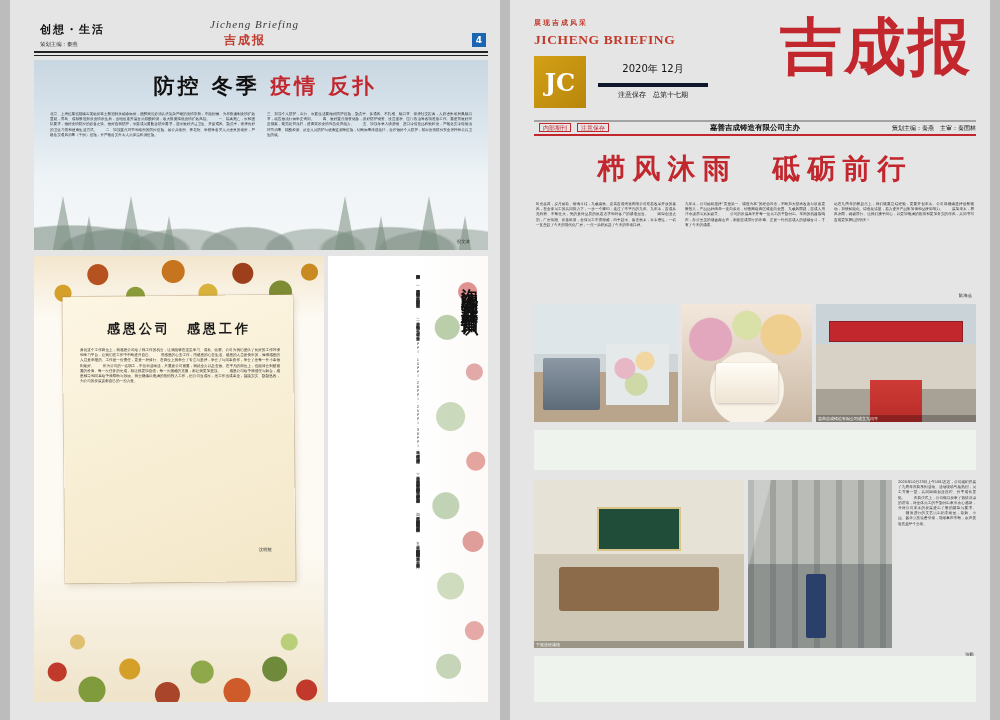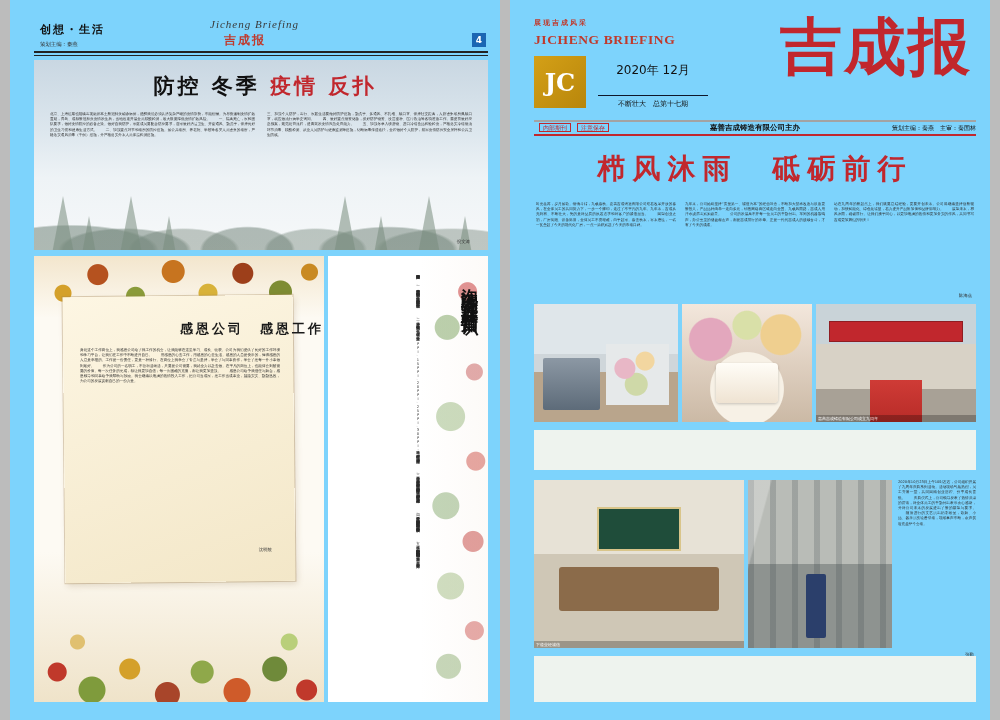--- a/index.html
+++ b/index.html
@@ -4,21 +4,21 @@
 <style>
   * { box-sizing: border-box; }
   html, body { margin:0; padding:0; }
   body {
     width:1000px; height:720px; overflow:hidden;
     background:#bcbcbc;
     font-family:"DejaVu Sans", sans-serif;
   }
   .spread { position:relative; width:1000px; height:720px; display:flex; }
   .page {
-    position:relative; background:#7dd3fc; overflow:hidden;
+    position:relative; background:#e5e5e5; overflow:hidden;
   }
   .page-left { width:490px; height:720px; margin-left:10px; }
   .page-right { width:480px; height:720px; margin-left:10px; }
   .vtext { writing-mode:vertical-rl; text-orientation:upright; }
   .tiny { font-size:3.6px; line-height:1.45; color:#2b2b2b; text-align:justify; }
 
   
   .l-head { position:absolute; left:0; top:0; width:490px; height:52px; }
   .l-head .kicker { position:absolute; left:30px; top:22px; font-size:11px; letter-spacing:2px; color:#111; font-weight:bold; }
   .l-head .editor { position:absolute; left:30px; top:41px; font-size:5.4px; color:#333; }
@@ -84,21 +84,21 @@
       radial-gradient(circle at 15% 60%, #e0c070 0 7px, transparent 8px),
       radial-gradient(circle at 88% 60%, #b9cf7a 0 8px, transparent 9px),
       linear-gradient(to top, #efe3c9, rgba(253,250,243,0));
   }
   .art2-paper {
     position:absolute; left:30px; right:30px; top:40px; bottom:120px;
     background:linear-gradient(160deg,#fdf6e3,#f3e7c8);
     box-shadow:0 0 0 1px rgba(160,130,80,.35), 2px 3px 6px rgba(120,90,40,.18);
     transform:rotate(-0.6deg);
   }
-  .art2-title { position:absolute; left:0; right:0; top:64px; text-align:right; font-size:13px; font-weight:bold; letter-spacing:3px; color:#1a1a1a; }
+  .art2-title { position:absolute; left:0; right:0; top:64px; text-align:center; font-size:13px; font-weight:bold; letter-spacing:3px; color:#1a1a1a; }
   .art2-body { position:absolute; left:46px; right:44px; top:92px; height:210px; }
   .art2-sig { position:absolute; right:52px; bottom:150px; font-size:4.4px; color:#333; }
 
   
   .art3 { position:absolute; left:318px; top:256px; width:160px; height:446px; overflow:hidden; background:#fff; }
   .wc {
     position:absolute; left:92px; top:0; width:68px; bottom:0;
     background:
       radial-gradient(circle at 70% 8%, rgba(200,60,60,.55) 0 9px, transparent 10px),
       radial-gradient(circle at 40% 16%, rgba(120,160,90,.5) 0 12px, transparent 13px),
@@ -124,21 +124,21 @@
   .r-ribbon { position:absolute; left:24px; top:18px; font-size:7px; color:#c0392b; letter-spacing:2px; font-weight:bold; }
   .r-en { position:absolute; left:24px; top:32px; font-size:13.5px; font-weight:bold; color:#c0392b; letter-spacing:.6px; font-family:"Liberation Serif", serif; }
   .r-logo-badge {
     position:absolute; left:24px; top:56px; width:52px; height:52px;
     background:linear-gradient(135deg,#d4a017,#b8860b);
     color:#fff; font-weight:bold; font-size:24px;
     display:flex; align-items:center; justify-content:center;
     font-family:"DejaVu Serif", serif;
   }
   .r-dateblk { position:absolute; left:88px; top:62px; width:110px; text-align:center; }
-  .r-date { font-size:12px; color:#111; border-bottom:1px solid #0f172a; padding-bottom:16px; }
+  .r-date { font-size:10px; color:#111; border-bottom:4px solid #0f172a; padding-bottom:7px; }
   .r-issue { font-size:7px; color:#111; margin-top:3px; }
   .r-title {
     position:absolute; right:14px; top:16px;
     font-size:62px; font-weight:bold; color:#c1272d;
     font-family:"DejaVu Serif", serif; letter-spacing:2px; line-height:1;
   }
   .r-bar {
     position:absolute; left:24px; right:14px; top:120px; height:16px;
     border-top:2px solid #a3a3a3; border-bottom:2px solid #c1272d;
     display:flex; align-items:center; font-size:6px; color:#111;
@@ -330,21 +330,21 @@
   </div>
 
   <div class="page page-right">
 
     <div class="r-masthead">
       <div class="r-ribbon">展现吉成风采</div>
       <div class="r-en">JICHENG BRIEFING</div>
       <div class="r-logo-badge">JC</div>
       <div class="r-dateblk">
         <div class="r-date">2020年 12月</div>
-        <div class="r-issue">不断壮大　总第十七期</div>
+        <div class="r-issue">注意保存　总第十七期</div>
       </div>
       <div class="r-title">吉成报</div>
     </div>
 
     <div class="r-bar">
       <div class="cell">
         <span class="pill">内部期刊</span>
         <span class="pill">注意保存</span>
       </div>
       <div class="grow">嘉善吉成铸造有限公司主办</div>

